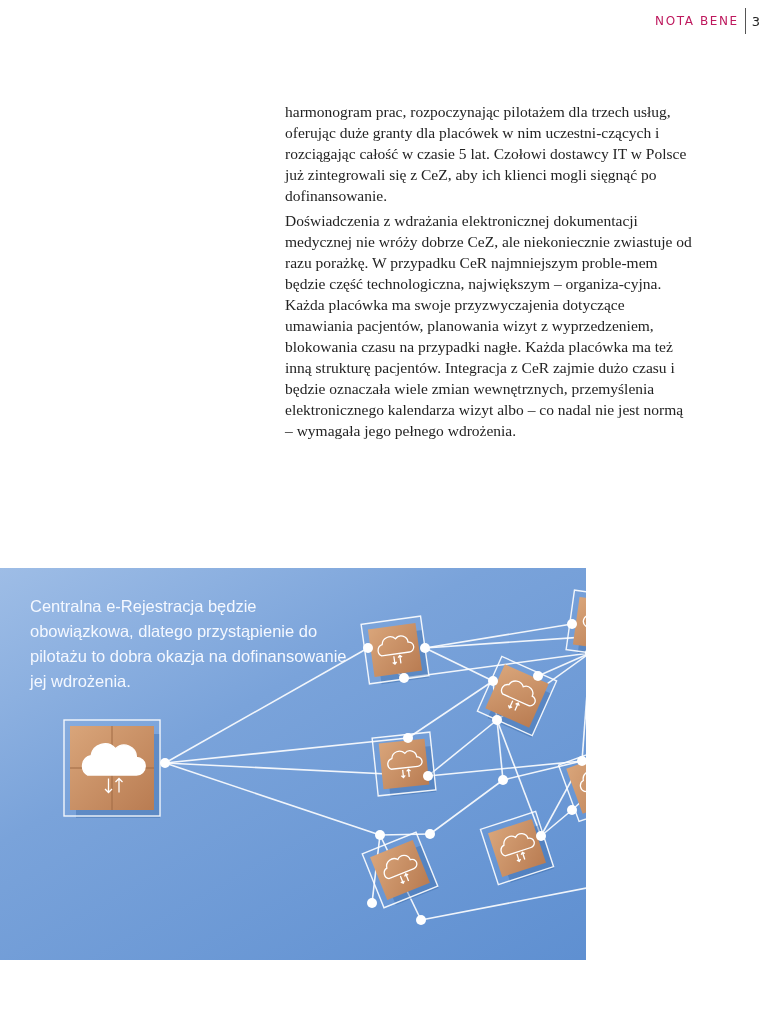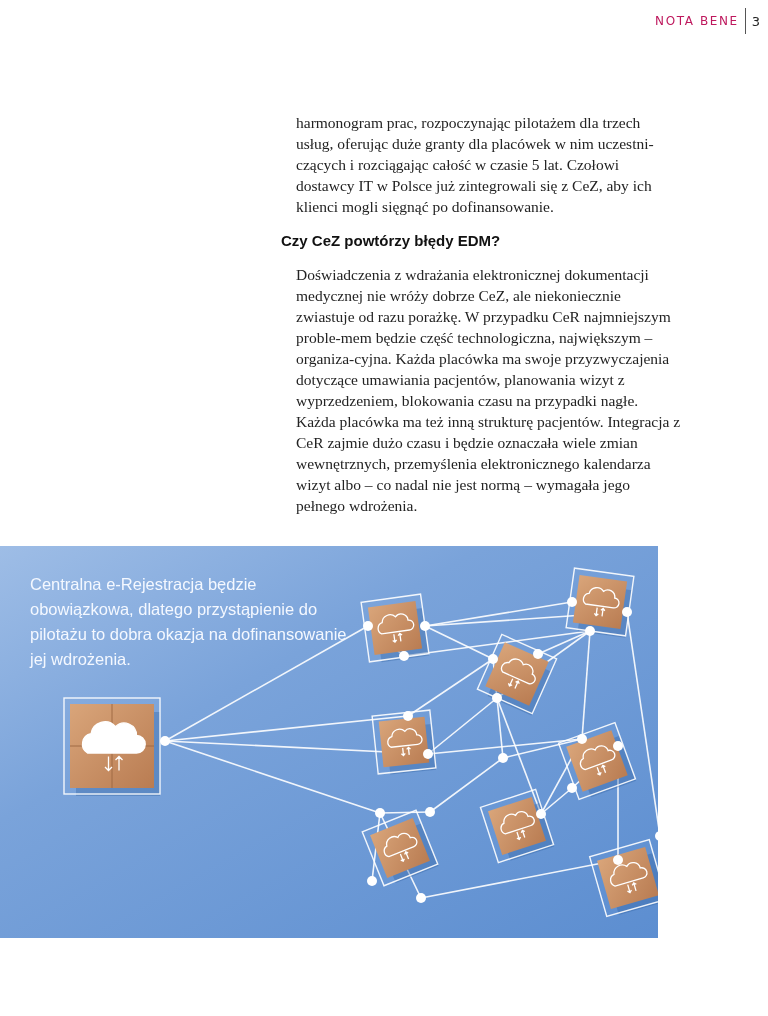--- a/index.html
+++ b/index.html
@@ -2,39 +2,38 @@
 <html><head>
 <meta charset="utf-8">
 <style>
   html, body { margin: 0; padding: 0; }
   body { width: 768px; height: 1016px; background: #ffffff; position: relative; overflow: hidden; font-family: "DejaVu Serif", serif; color: #1f1f1f; }
   .header { position: absolute; top: 8px; right: 0; height: 26px; display: flex; align-items: center; }
   .header .section { font-family: "DejaVu Sans", sans-serif; font-size: 12px; letter-spacing: 1.6px; color: #be185d; padding-right: 6px; }
   .header .divider { width: 1px; height: 26px; background: #555; }
   .header .page-num { font-family: "DejaVu Sans", sans-serif; font-size: 13px; color: #222; padding: 0 8px 0 6px; }
   .column { position: absolute; left: 281px; top: 97px; width: 415px; }
-  .para { font-family: "Liberation Serif", serif; font-size: 15.5px; line-height: 21px; margin: 15px; color: #232323; }
+  .para { font-family: "Liberation Serif", serif; font-size: 15.5px; line-height: 21px; margin: 4px; color: #232323; }
   .para-1 { }
   .heading { font-family: "Liberation Sans", sans-serif; font-weight: bold; font-size: 15px; margin: 12px 0 8px 0; color: #111; }
-  .figure { position: absolute; left: 0; top: 546px; width: 658px; height: 392px; overflow: hidden; }
+  .figure { position: absolute; left: 0; top: 568px; width: 586px; height: 392px; overflow: hidden; }
   .figure svg { position: absolute; left: 0; top: 0; }
   .caption { position: absolute; left: 30px; top: 26px; width: 320px; font-family: "Liberation Sans", sans-serif; font-size: 16.5px; line-height: 25px; color: #f4f8ff; }
 </style>
 </head>
 <body>
 
 <div class="header">
   <span class="section">NOTA BENE</span>
   <span class="divider"></span>
   <span class="page-num">3</span>
 </div>
 
 <div class="column">
   <p class="para para-1">harmonogram prac, rozpoczynając pilotażem dla trzech usług, oferując duże granty dla placówek w nim uczestni-czących i rozciągając całość w czasie 5 lat. Czołowi dostawcy IT w Polsce już zintegrowali się z CeZ, aby ich klienci mogli sięgnąć po dofinansowanie.</p>
-  <div class="heading">Czy CeZ powtórzy błędy EDM?</div>
   <p class="para">Doświadczenia z wdrażania elektronicznej dokumentacji medycznej nie wróży dobrze CeZ, ale niekoniecznie zwiastuje od razu porażkę. W przypadku CeR najmniejszym proble-mem będzie część technologiczna, największym – organiza-cyjna. Każda placówka ma swoje przyzwyczajenia dotyczące umawiania pacjentów, planowania wizyt z wyprzedzeniem, blokowania czasu na przypadki nagłe. Każda placówka ma też inną strukturę pacjentów. Integracja z CeR zajmie dużo czasu i będzie oznaczała wiele zmian wewnętrznych, przemyślenia elektronicznego kalendarza wizyt albo – co nadal nie jest normą – wymagała jego pełnego wdrożenia.</p>
 </div>
 
 <div class="figure">
   <svg id="net" width="694" height="392" viewBox="0 0 694 392">
     <defs>
       <linearGradient id="bg" x1="0" y1="0" x2="1" y2="1">
         <stop offset="0" stop-color="#9ebde6"></stop>
         <stop offset="0.35" stop-color="#7aa3da"></stop>
         <stop offset="1" stop-color="#5b8dd0"></stop>

